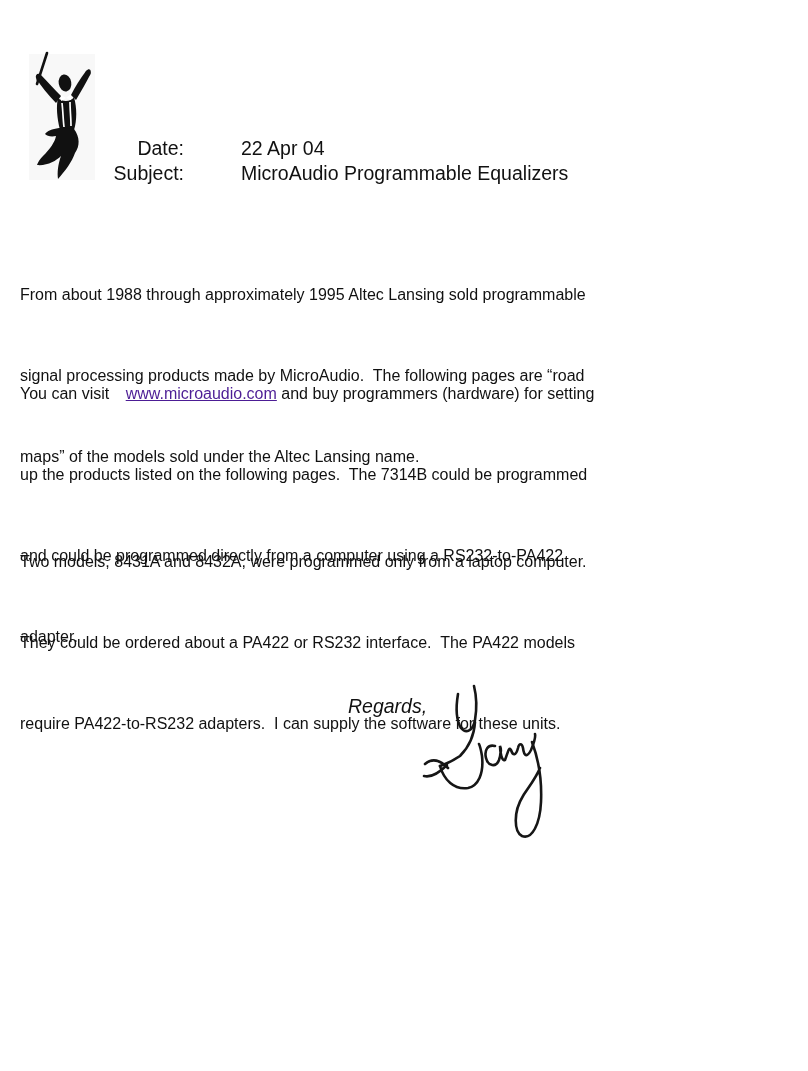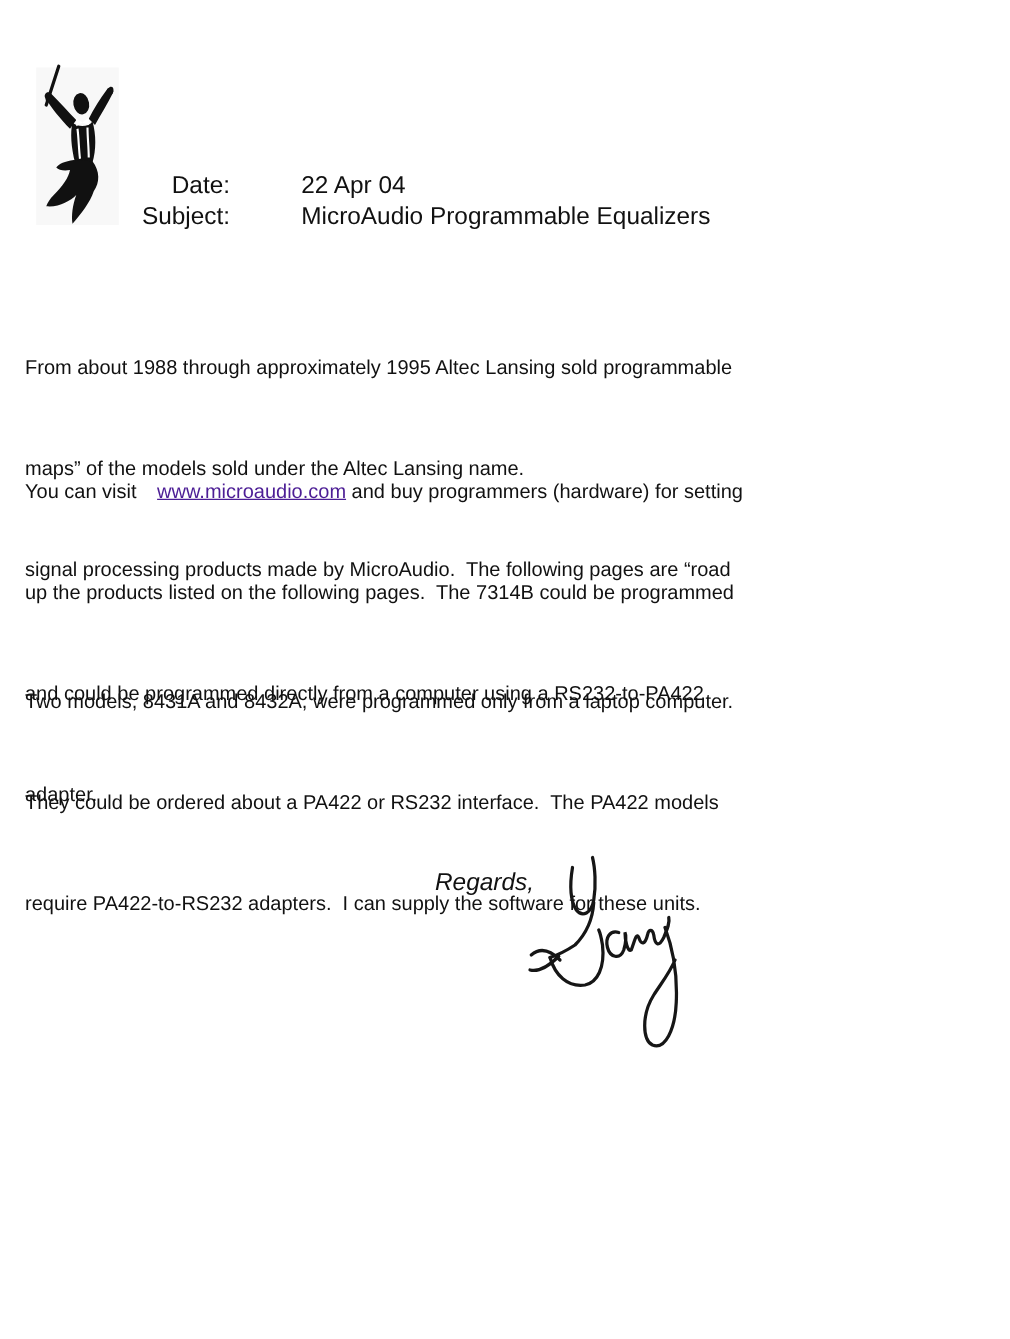--- a/index.html
+++ b/index.html
@@ -59,22 +59,22 @@
 
   <div class="meta">
     <span class="meta-label">Date:</span>
     <span class="meta-value">22 Apr 04</span>
     <span class="meta-label">Subject:</span>
     <span class="meta-value">MicroAudio Programmable Equalizers</span>
   </div>
 
   <p class="para" id="p1">
     <span class="ln">From about 1988 through approximately 1995 Altec Lansing sold programmable</span>
+    <span class="ln">signal processing products made by MicroAudio.  The following pages are “road</span>
     <span class="ln">maps” of the models sold under the Altec Lansing name.</span>
-    <span class="ln">signal processing products made by MicroAudio.  The following pages are “road</span>
   </p>
 
   <p class="para" id="p2">
     <span class="ln"><span>You can visit </span><a class="link">www.microaudio.com</a><span> and buy programmers (hardware) for setting</span></span>
     <span class="ln">up the products listed on the following pages.  The 7314B could be programmed</span>
     <span class="ln">and could be programmed directly from a computer using a RS232-to-PA422</span>
     <span class="ln">adapter.</span>
   </p>
 
   <p class="para" id="p3">

